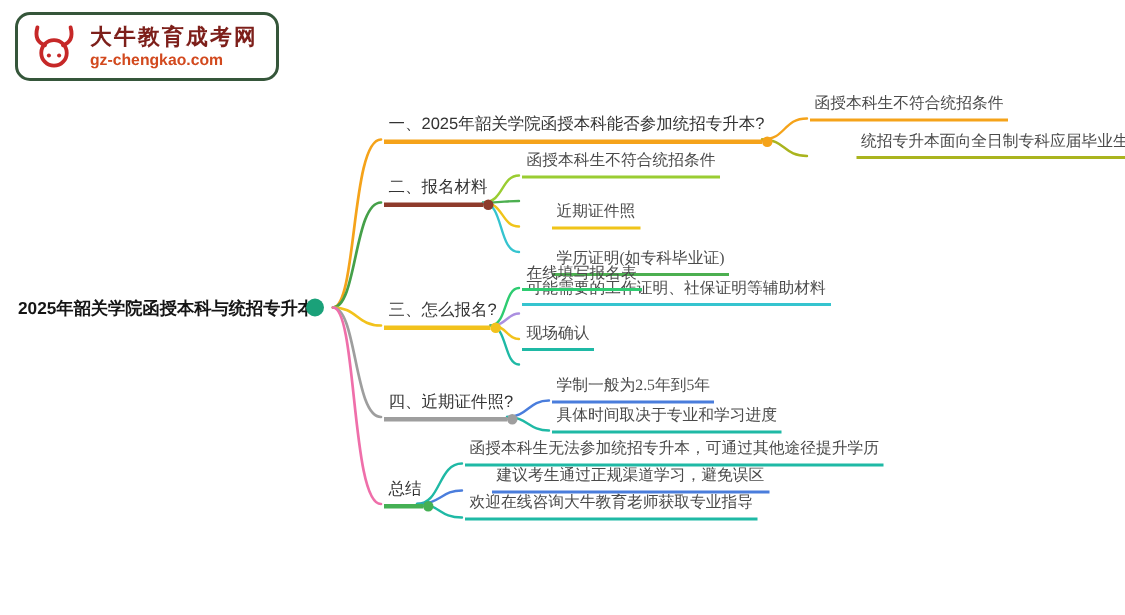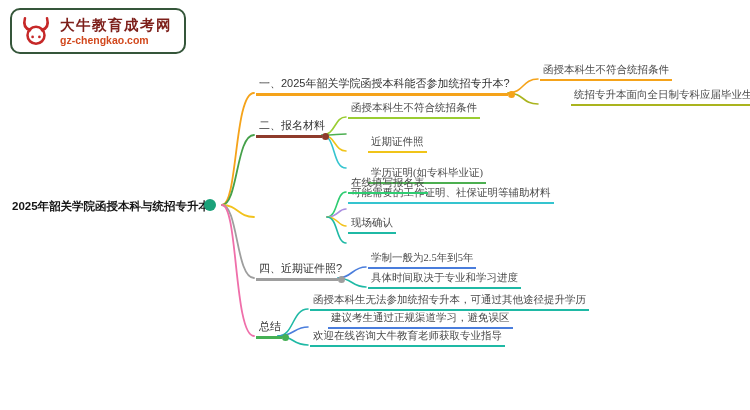--- a/index.html
+++ b/index.html
@@ -76,20 +76,24 @@
   <span class="rootdot" style="background-color: rgb(26, 161, 121);"></span>
 
   <div class="node lvl1" style="left: 256px; top: 76px; width: 252px; border-bottom-color: rgb(245, 163, 26);">
     <span>一、2025年韶关学院函授本科能否参加统招专升本?</span>
     <span class="enddot" style="background-color: rgb(245, 163, 26);"></span>
   </div>
   <div class="node lvl1" style="left: 256px; top: 118px; width: 66px; border-bottom-color: rgb(142, 59, 43);">
     <span>二、报名材料</span>
     <span class="enddot" style="background-color: rgb(142, 59, 43);"></span>
   </div>
+  <div class="node lvl1" style="left: 256px; top: 200px; width: 71px; border-bottom-color: rgb(242, 194, 28);">
+    <span>三、怎么报名?</span>
+    <span class="enddot" style="background-color: rgb(242, 194, 28);"></span>
+  </div>
   <div class="node lvl1" style="left: 256px; top: 261px; width: 82px; border-bottom-color: rgb(158, 158, 158);">
     <span>四、近期证件照?</span>
     <span class="enddot" style="background-color: rgb(158, 158, 158);"></span>
   </div>
   <div class="node lvl1" style="left: 256px; top: 319px; width: 26px; border-bottom-color: rgb(69, 176, 84);">
     <span>总结</span>
     <span class="enddot" style="background-color: rgb(69, 176, 84);"></span>
   </div>
 
   <div class="node lvl2" style="left: 540px; top: 63px; border-bottom-color: rgb(245, 163, 26);">函授本科生不符合统招条件</div>

